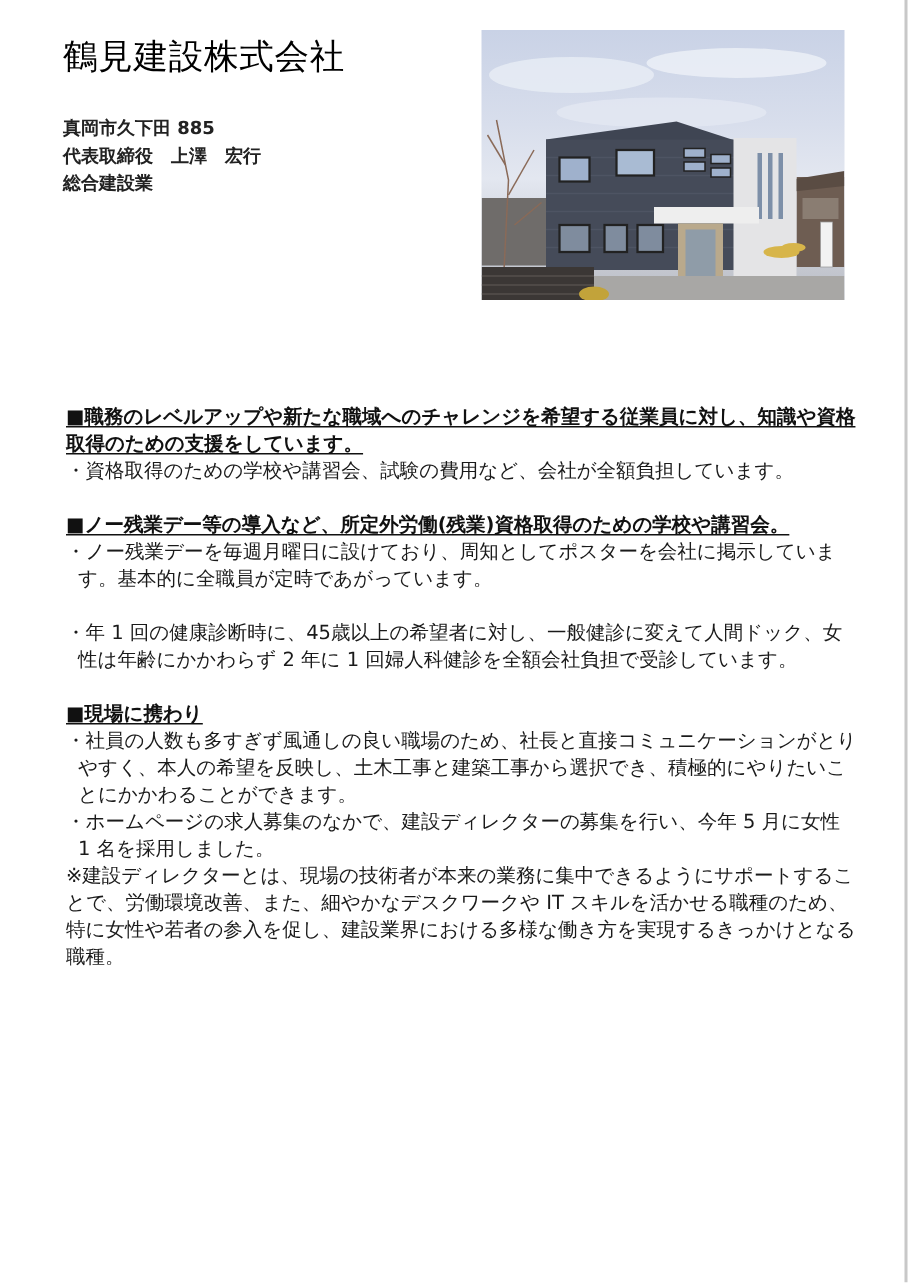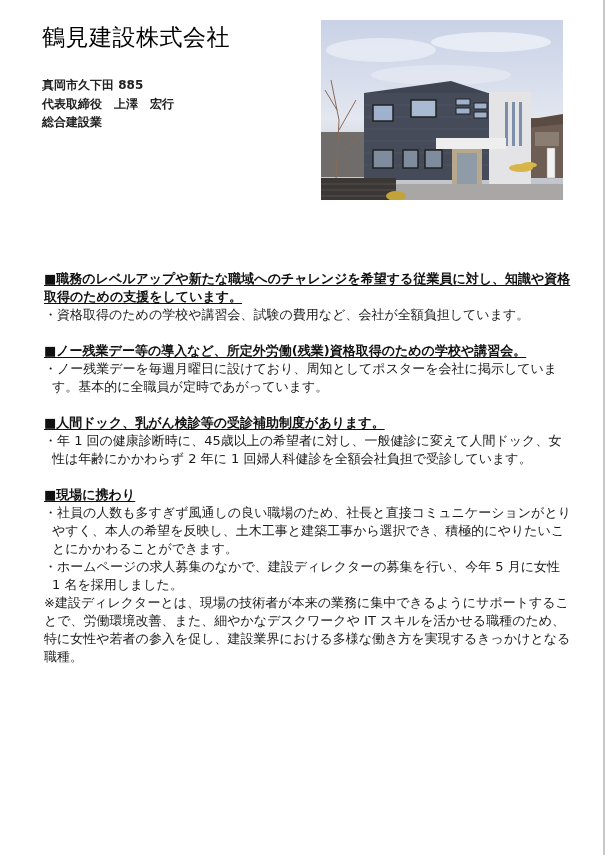--- a/index.html
+++ b/index.html
@@ -131,21 +131,20 @@
     <div class="item">・資格取得のための学校や講習会、試験の費用など、会社が全額負担しています。</div>
   </div>
 
   <div class="section">
     <div class="heading">■ノー残業デー等の導入など、所定外労働(残業)資格取得のための学校や講習会。</div>
     <div class="item">・ノー残業デーを毎週月曜日に設けており、周知としてポスターを会社に掲示しています。基本的に全職員が定時であがっています。</div>
   </div>
 
 
   <div class="section">
-    <div class="heading">■人間ドック、乳がん検診等の受診補助制度があります。</div>
     <div class="item">・年 1 回の健康診断時に、45歳以上の希望者に対し、一般健診に変えて人間ドック、女性は年齢にかかわらず 2 年に 1 回婦人科健診を全額会社負担で受診しています。</div>
   </div>
 
   <div class="section">
     <div class="heading">■現場に携わり</div>
     <div class="item">・社員の人数も多すぎず風通しの良い職場のため、社長と直接コミュニケーションがとりやすく、本人の希望を反映し、土木工事と建築工事から選択でき、積極的にやりたいことにかかわることができます。</div>
     <div class="item">・ホームページの求人募集のなかで、建設ディレクターの募集を行い、今年 5 月に女性 1 名を採用しました。</div>
     <div class="note">※建設ディレクターとは、現場の技術者が本来の業務に集中できるようにサポートすることで、労働環境改善、また、細やかなデスクワークや IT スキルを活かせる職種のため、特に女性や若者の参入を促し、建設業界における多様な働き方を実現するきっかけとなる職種。</div>
   </div>
 </div>

